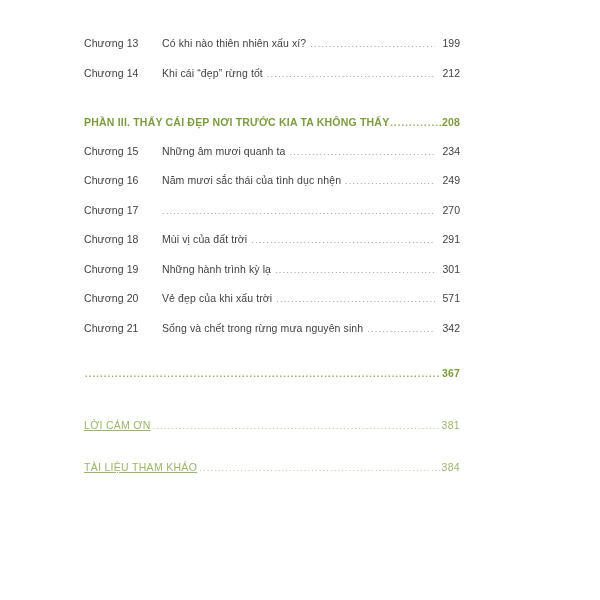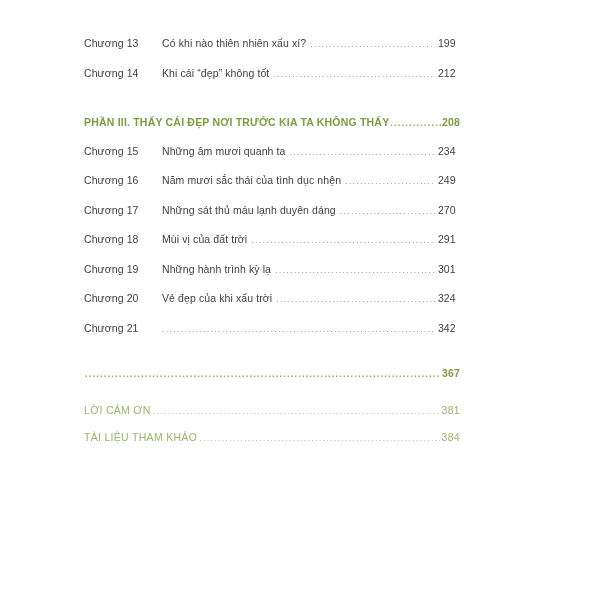--- a/index.html
+++ b/index.html
@@ -46,21 +46,21 @@
     white-space: nowrap;
     color: #9a9a9a;
     font-size: 9.5px;
     letter-spacing: 1.1px;
     margin: 0 3px 0 0;
     min-width: 10px;
   }
   .toc-row .pg {
     flex: 0 0 auto;
     color: #3f3f3f;
-    text-align: left;
+    text-align: right;
     min-width: 22px;
   }
 
   
   .section-row {
     display: flex;
     align-items: baseline;
     font-size: 10.5px;
     font-weight: bold;
     line-height: 1;
@@ -87,52 +87,52 @@
 
   
   .light-row {
     display: flex;
     align-items: baseline;
     font-size: 10.5px;
     line-height: 1;
     white-space: nowrap;
     letter-spacing: 0.3px;
   }
-  .light-row .title { color: #9bb56a; }
+  .light-row .title { color: #9bb56a; text-decoration: underline; }
   .light-row .dots {
     flex: 1 1 auto;
     overflow: hidden;
     white-space: nowrap;
     color: #b3c78f;
     font-size: 9.5px;
     letter-spacing: 1.1px;
     margin: 0 2px;
     min-width: 6px;
   }
-  .light-row .pg { color: #9bb56a; flex: 0 0 auto; }
+  .light-row .pg { color: #9bb56a; flex: 0 0 auto; margin-top: 15px; }
 
   .sp-1 { height: 20px; }
   .sp-2 { height: 18px; }
   .sp-3 { height: 16px; }
 </style>
 </head>
 <body>
 
 <div class="page">
 
   <div>
     <div class="toc-row">
       <span class="chap">Chương 13</span>
       <span class="title">Có khi nào thiên nhiên xấu xí?</span>
       <span class="dots">........................................................................................................................</span>
       <span class="pg">199</span>
     </div>
     <div class="toc-row">
       <span class="chap">Chương 14</span>
-      <span class="title">Khi cái “đẹp” không tốt</span>
+      <span class="title">Khi cái “đẹp” rừng tốt</span>
       <span class="dots">........................................................................................................................</span>
       <span class="pg">212</span>
     </div>
   </div>
 
   <div class="sp-1"></div>
 
   <div class="section-row">
     <span class="title">PHẦN III. THẤY CÁI ĐẸP NƠI TRƯỚC KIA TA KHÔNG THẤY</span>
     <span class="dots">........................................................................................................................</span>
@@ -149,44 +149,44 @@
       <span class="pg">234</span>
     </div>
     <div class="toc-row">
       <span class="chap">Chương 16</span>
       <span class="title">Năm mươi sắc thái của tình dục nhện</span>
       <span class="dots">........................................................................................................................</span>
       <span class="pg">249</span>
     </div>
     <div class="toc-row">
       <span class="chap">Chương 17</span>
-      <span class="title">Những sát thủ máu lạnh duyên dáng</span>
       <span class="dots">........................................................................................................................</span>
       <span class="pg">270</span>
     </div>
     <div class="toc-row">
       <span class="chap">Chương 18</span>
       <span class="title">Mùi vị của đất trời</span>
       <span class="dots">........................................................................................................................</span>
       <span class="pg">291</span>
     </div>
     <div class="toc-row">
       <span class="chap">Chương 19</span>
       <span class="title">Những hành trình kỳ lạ</span>
       <span class="dots">........................................................................................................................</span>
       <span class="pg">301</span>
     </div>
     <div class="toc-row">
       <span class="chap">Chương 20</span>
       <span class="title">Vẻ đẹp của khi xấu trời</span>
       <span class="dots">........................................................................................................................</span>
-      <span class="pg">324</span>
+      <span class="pg">571</span>
     </div>
     <div class="toc-row">
       <span class="chap">Chương 21</span>
+      <span class="title">Sống và chết trong rừng mưa nguyên sinh</span>
       <span class="dots">........................................................................................................................</span>
       <span class="pg">342</span>
     </div>
   </div>
 
   <div class="sp-3"></div>
 
   <div class="section-row">
     <span class="dots">........................................................................................................................</span>
     <span class="pg">367</span>

